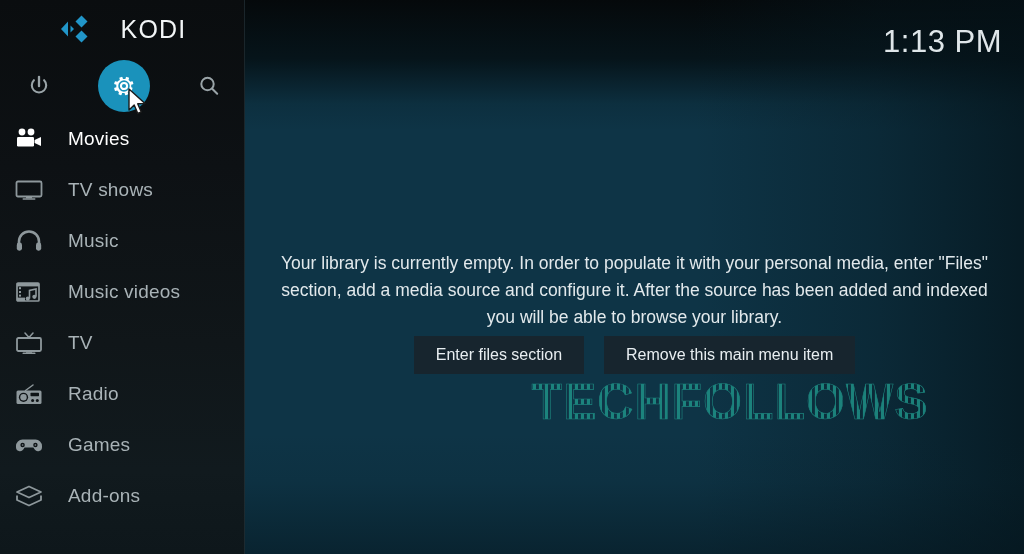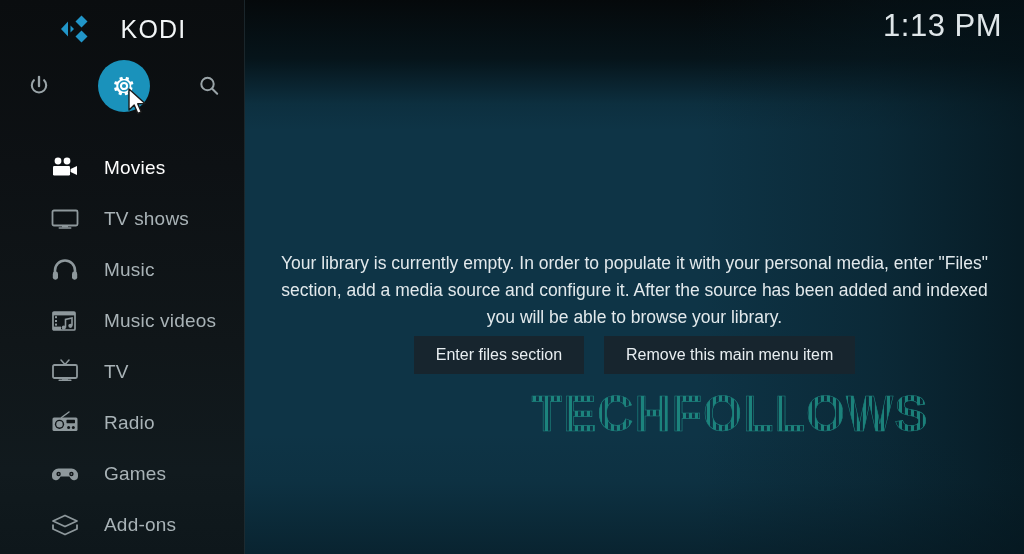--- a/index.html
+++ b/index.html
@@ -44,21 +44,21 @@
     position: absolute;
     left: 0; right: 0; bottom: 0;
     height: 120px;
     background: linear-gradient(0deg, rgba(5,22,30,0.55) 0%, rgba(8,32,42,0.15) 60%, rgba(0,0,0,0) 100%);
   }
 
   
   .watermark {
     position: absolute;
     left: 452px;
-    top: 390px;
+    top: 378px;
     width: 556px;
     height: 52px;
     pointer-events: none;
   }
   .watermark svg { display: block; }
 
   
   .sidebar {
     position: absolute;
     left: 0; top: 0;
@@ -119,23 +119,22 @@
 
   .menu {
     position: absolute;
     left: 0; top: 128px;
     width: 245px;
   }
   .menu-item {
     position: relative;
     height: 51px;
     display: flex;
-    align-items: flex-end;
+    align-items: flex-start;
     cursor: pointer;
-    margin-left: 36px;
   }
   .menu-icon {
     width: 34px;
     margin-left: 12px;
     display: flex;
     align-items: center;
     justify-content: center;
     flex: 0 0 34px;
   }
   .menu-label {
@@ -144,21 +143,21 @@
     color: #a9b3b7;
     letter-spacing: 0.2px;
     white-space: nowrap;
   }
   .menu-item.active .menu-label { color: #ffffff; }
 
   
   .clock {
     position: absolute;
     right: 22px;
-    top: 8px;
+    top: 24px;
     font-size: 31px;
     color: #dfe6e9;
     letter-spacing: 0.5px;
     font-weight: 300;
   }
 
   
   .content {
     position: absolute;
     left: 245px; top: 0;

